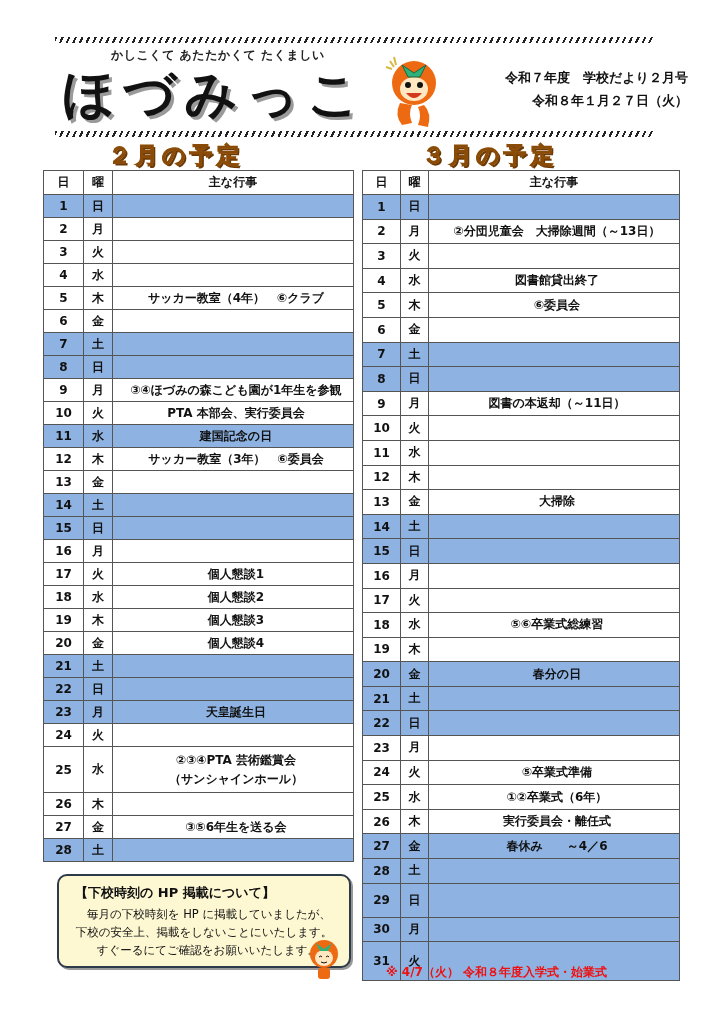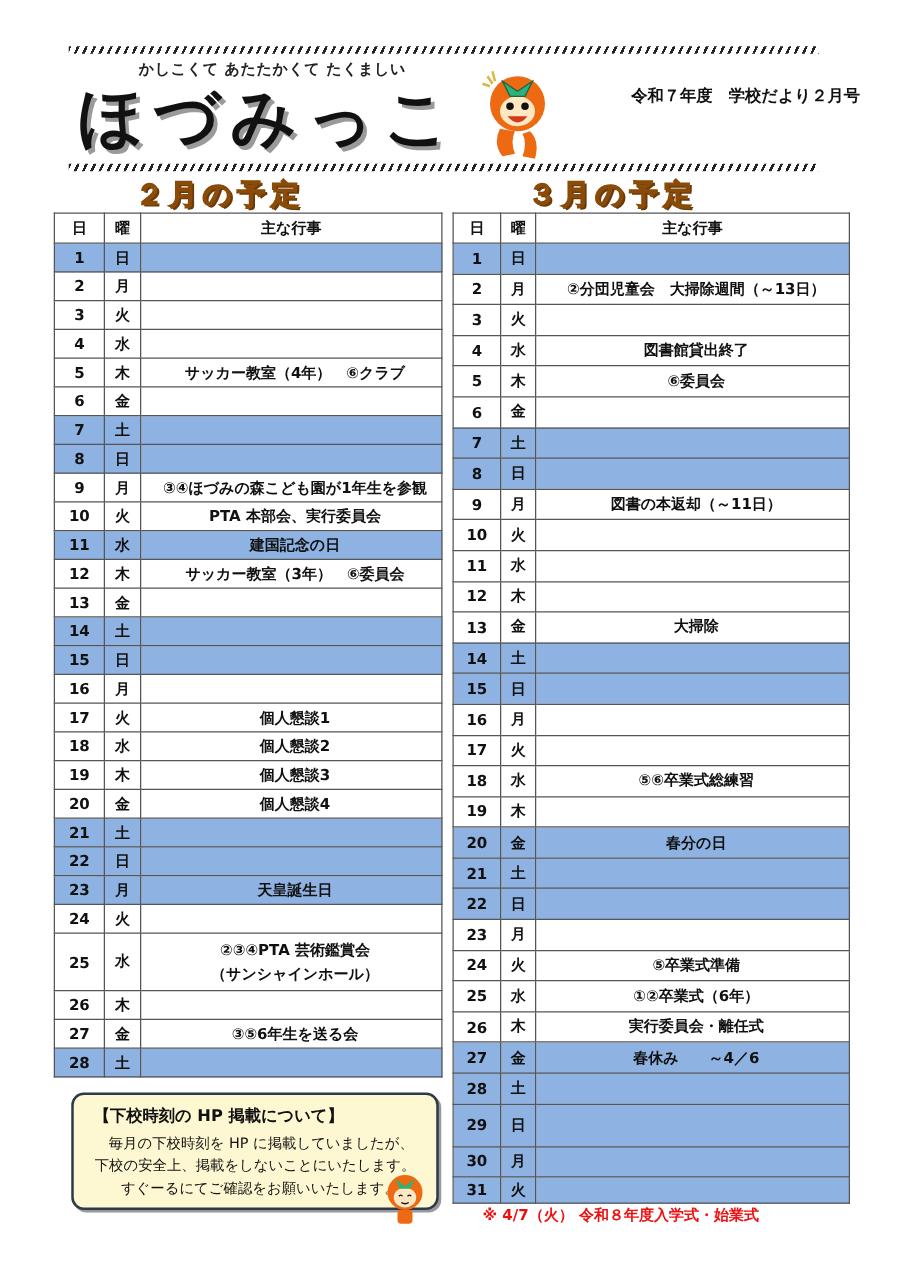--- a/index.html
+++ b/index.html
@@ -44,20 +44,21 @@
   <circle cx="24" cy="32" r="3" fill="#111"></circle>
   <circle cx="36" cy="32" r="3" fill="#111"></circle>
   <path d="M22 40 Q30 50 38 40 Z" fill="#d23a1b"></path>
   <path d="M16 50 Q10 62 18 72 L28 70 Q24 60 28 52 Z" fill="#ee6a12"></path>
   <path d="M40 52 Q48 60 44 74 L34 72 Q38 62 34 54 Z" fill="#ee6a12"></path>
   <path d="M6 8 L10 14 M2 14 L8 16 M10 4 L12 12" stroke="#d7b840" stroke-width="2"></path>
 </svg>
 
 <div class="info">
   <div>令和７年度　学校だより２月号</div>
+  <div>令和８年１月２７日（火）</div>
 </div>
 
 <div class="dash" style="top:131px;"></div>
 
 <div class="month-title" style="left:108px;">２月の予定</div>
 <div class="month-title" style="left:422px;">３月の予定</div>
 
 <table class="sched" id="feb-table" style="left:43px; top:170px; width:311px;">
   <colgroup>
       <col style="width:40px">
@@ -375,21 +376,21 @@
       <tr class="hol" style="height: 34px; margin-left: 44px;">
         <td class="d">29</td>
         <td class="w">日</td>
         <td class="e"></td>
       </tr>
       <tr class="hol" style="height: 24.6px;">
         <td class="d">30</td>
         <td class="w">月</td>
         <td class="e"></td>
       </tr>
-      <tr class="hol" style="height: 21px; padding-left: 45px;">
+      <tr class="hol" style="height: 39px; padding-left: 45px;">
         <td class="d">31</td>
         <td class="w">火</td>
         <td class="e"></td>
       </tr>
     </tbody>
 </table>
 
 <div class="notice">
   <div class="nt">【下校時刻の HP 掲載について】</div>
   <div class="nb">

